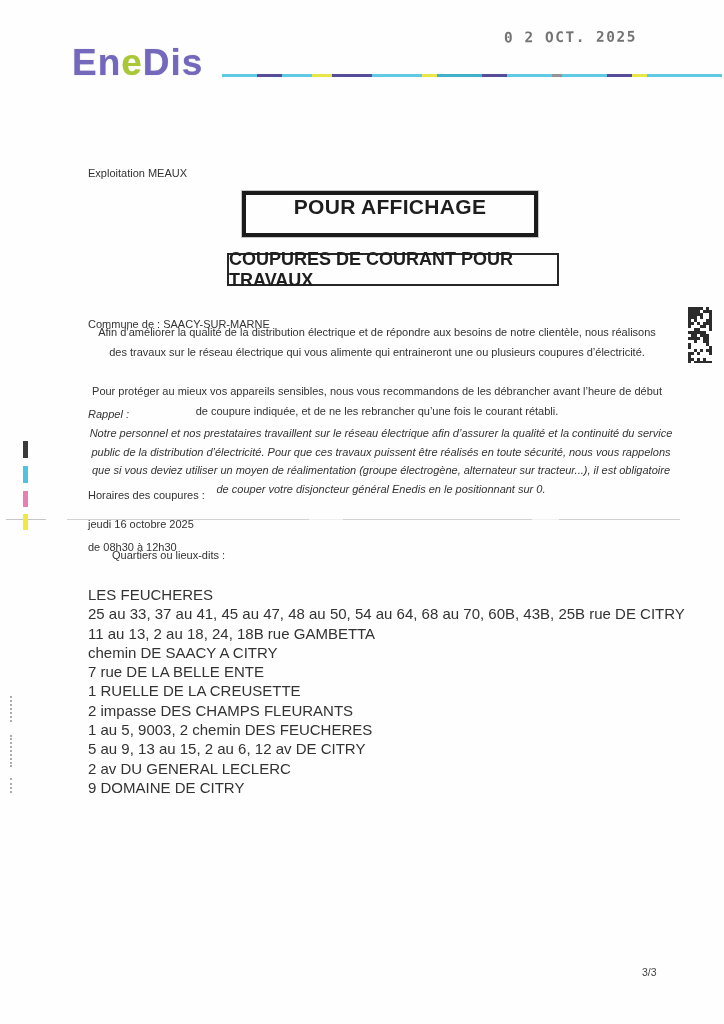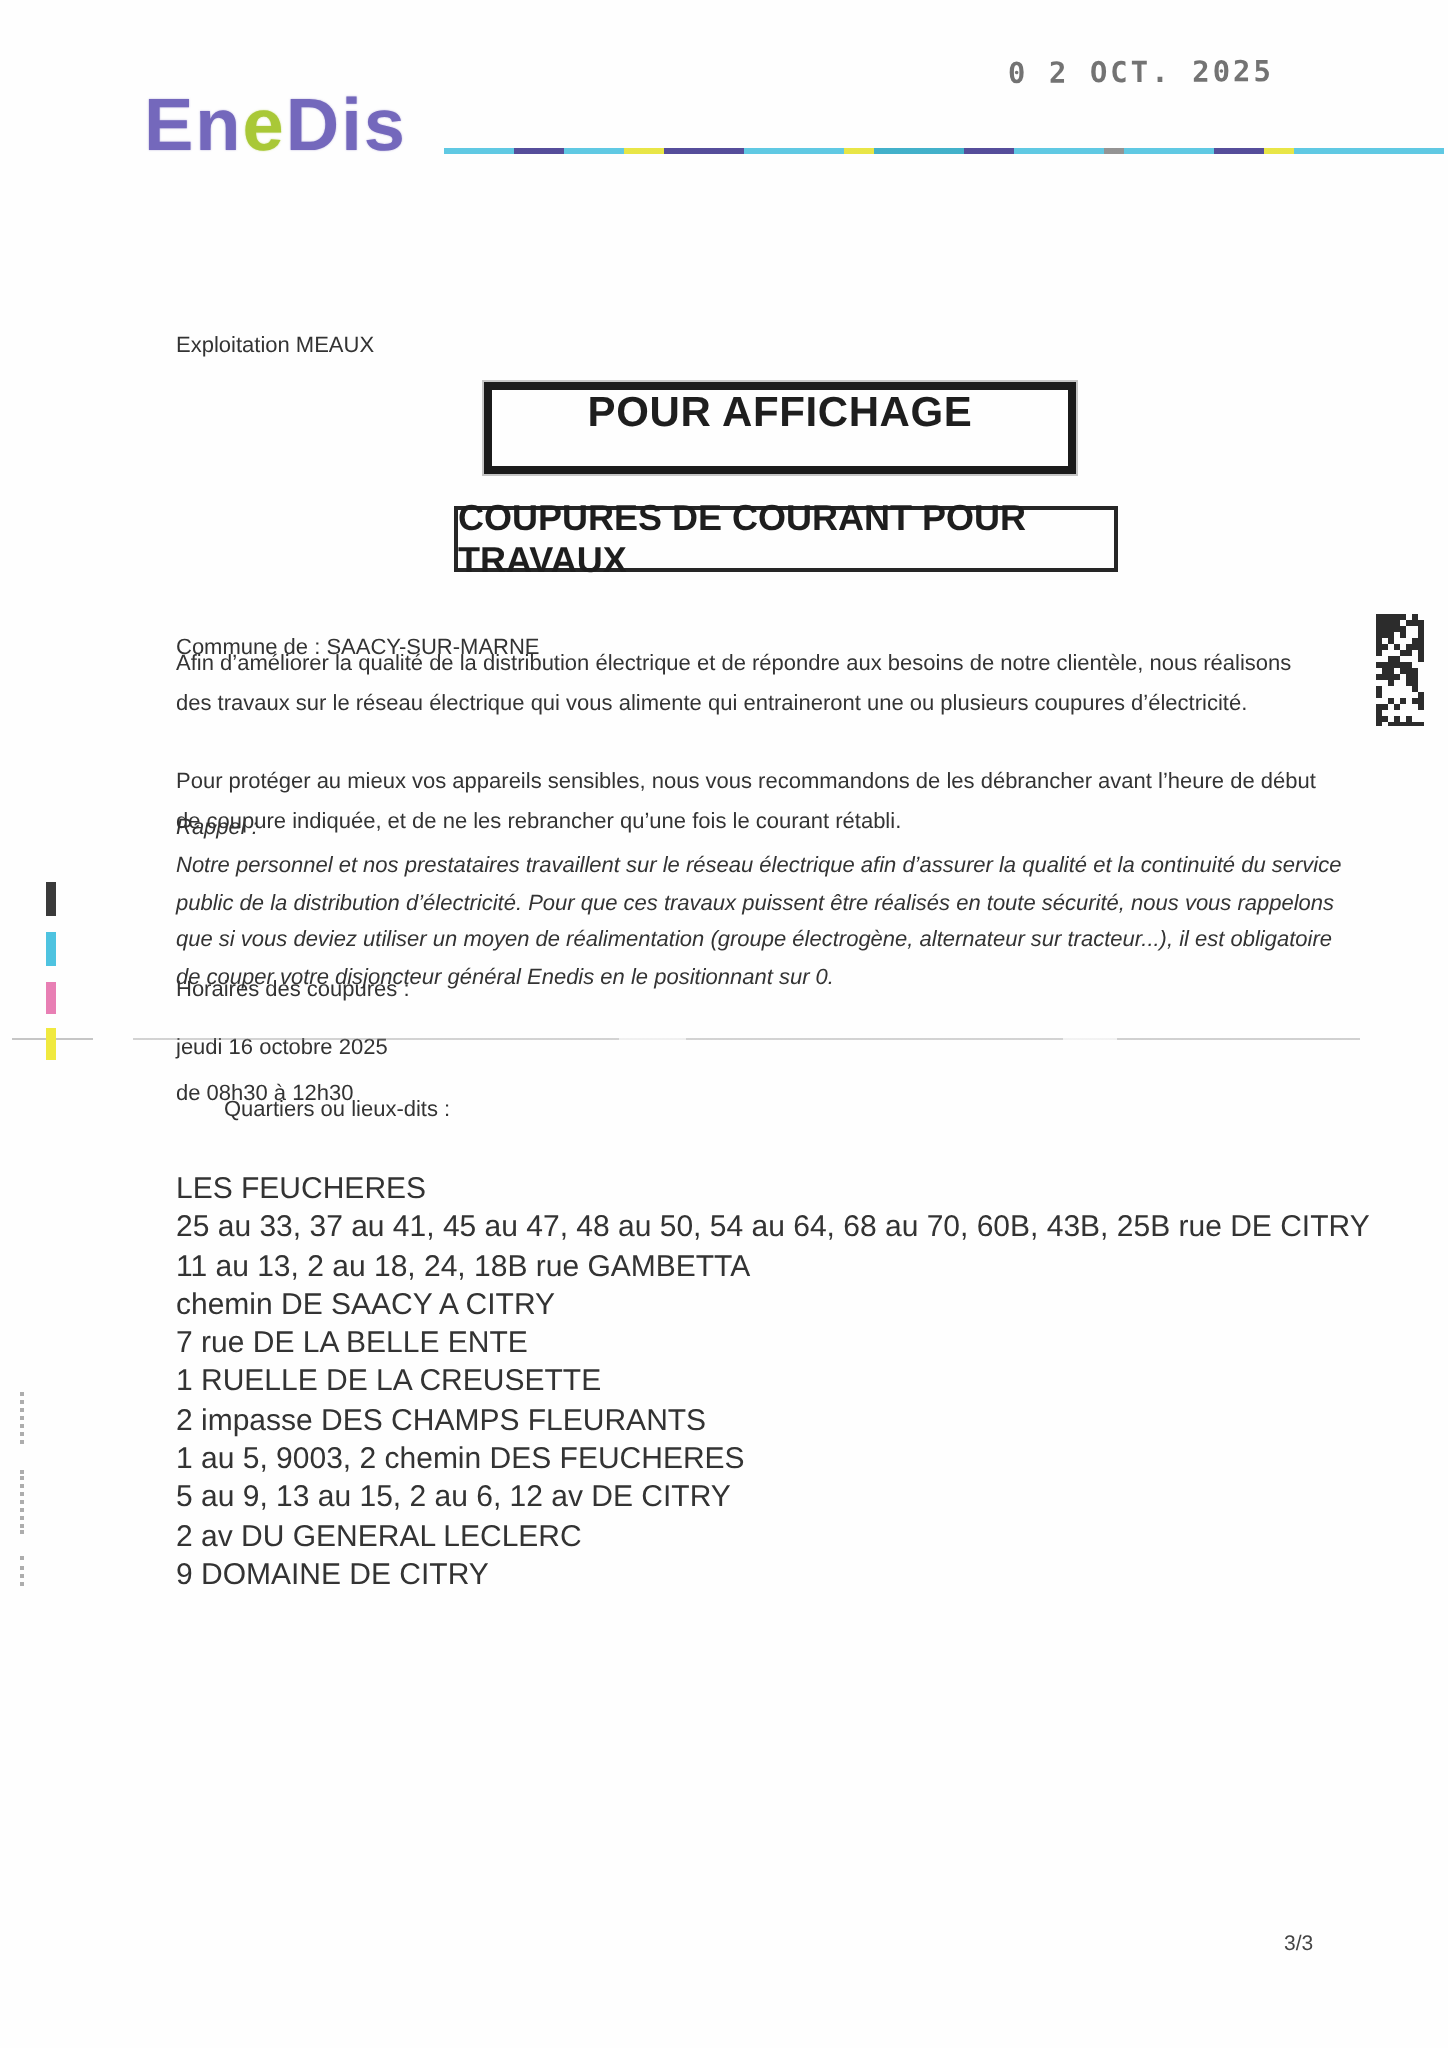--- a/index.html
+++ b/index.html
@@ -34,21 +34,21 @@
       #4ec3e0 57%,#4ec3e0 66%,#888888 66%,#888888 68%,#4ec3e0 68%,#4ec3e0 77%,
       #433a8f 77%,#433a8f 82%,#e6e332 82%,#e6e332 85%,#4ec3e0 85%,#4ec3e0 100%);
     opacity:.9;
   }
   .stamp{
     left:504px;top:29px;font-family:"DejaVu Sans Mono",monospace;
     font-size:14.5px;font-weight:700;letter-spacing:1.5px;color:var(--stamp-gray);
     opacity:.82;transform:rotate(-.4deg);
   }
   
-  .t{font-size:11px;line-height:19.5px;}
+  .t{font-size:11px;line-height:19.5px;text-align:center;}
   .office{left:88px;top:164px;}
   .banner1{
     left:242px;top:191px;width:288px;height:38px;border:4px solid #1b1b1b;
     display:flex;justify-content:center;
     font-size:21px;font-weight:700;letter-spacing:.3px;color:#1e1e1e;
     box-shadow:0 0 0 1px rgba(30,30,30,.25);
   }
   .banner2{
     left:227px;top:253px;width:328px;height:29px;border:2px solid #262626;
     display:flex;align-items:center;

